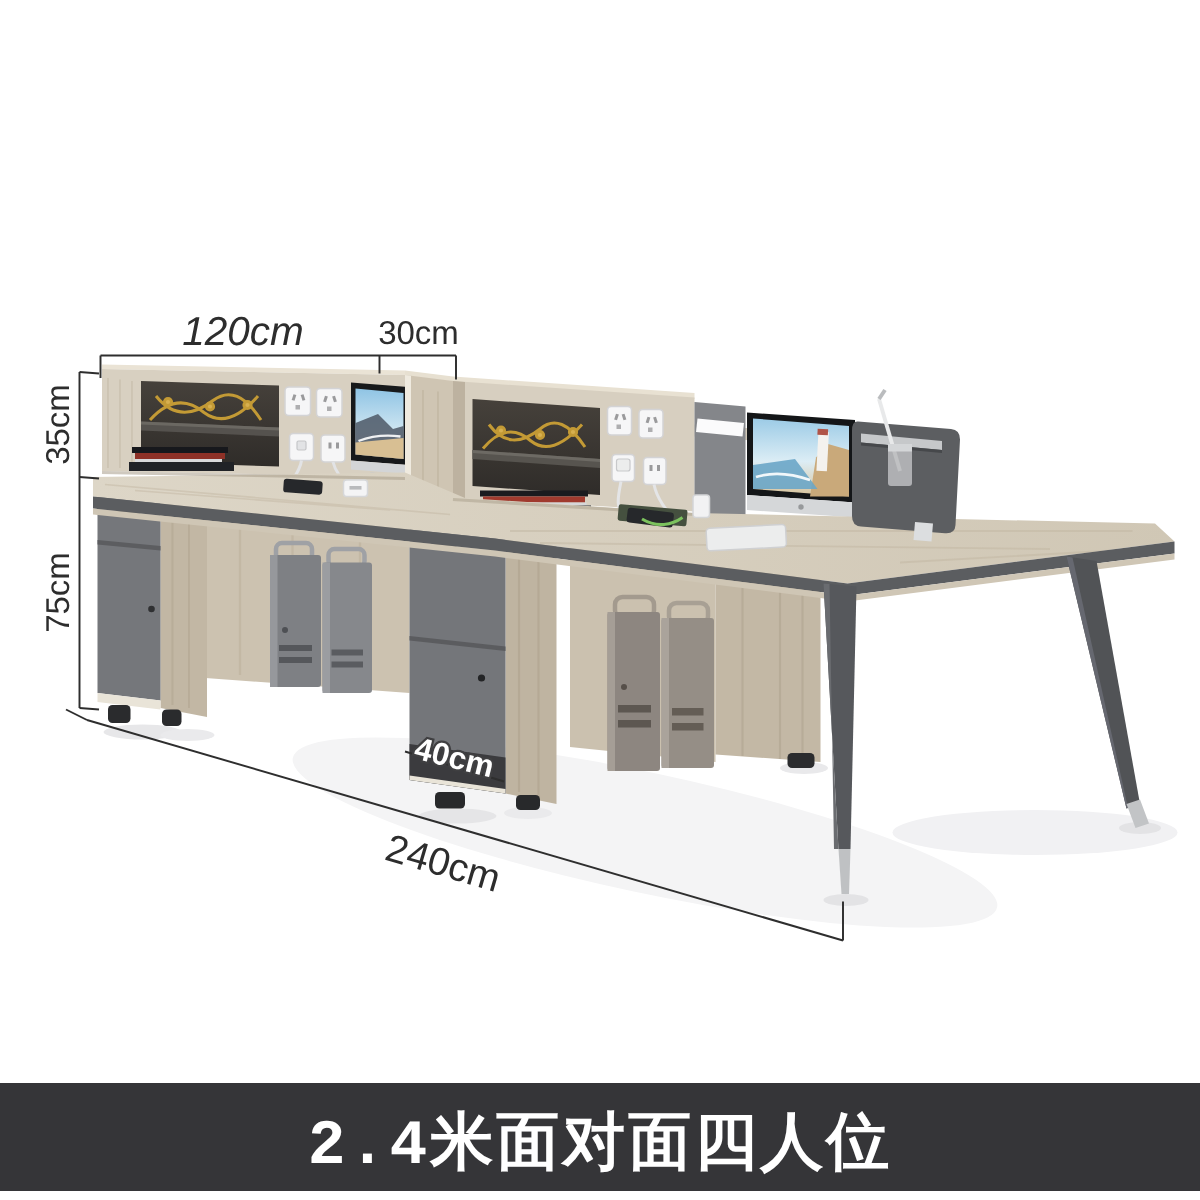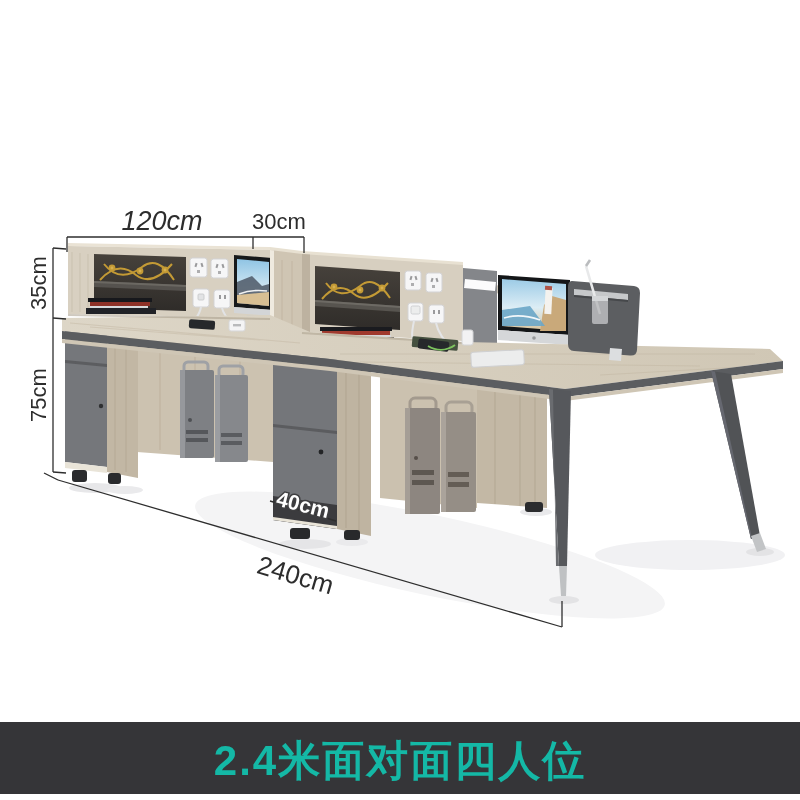--- a/index.html
+++ b/index.html
@@ -7,22 +7,22 @@
     position:relative;width:800px;height:794px;margin:0 auto;
     background:#ffffff;overflow:hidden;
     font-family:"Liberation Sans","DejaVu Sans",sans-serif;
   }
   .scene-svg{position:absolute;left:0;top:0;width:800px;height:800px;display:block;}
   .caption-bar{
     position:absolute;left:0;top:722px;width:800px;height:78px;
     background:#353538;display:flex;align-items:center;justify-content:center;
   }
   .caption-text{
-    color:#14b8a6;font-size:42px;font-weight:700;letter-spacing:2px;
-    font-family:Liberation Sans, sans-serif;
+    color:#ffffff;font-size:42px;font-weight:700;letter-spacing:2px;
+    font-family:Liberation Mono, monospace;
   }
   .dim-label{fill:#2d2d2d;}
 </style>
 </head>
 <body>
 
 <div class="stage">
   <svg class="scene-svg" viewBox="0 0 800 800">
     <defs>
       <linearGradient id="deskTop" x1="0" y1="0" x2="1" y2="0">

